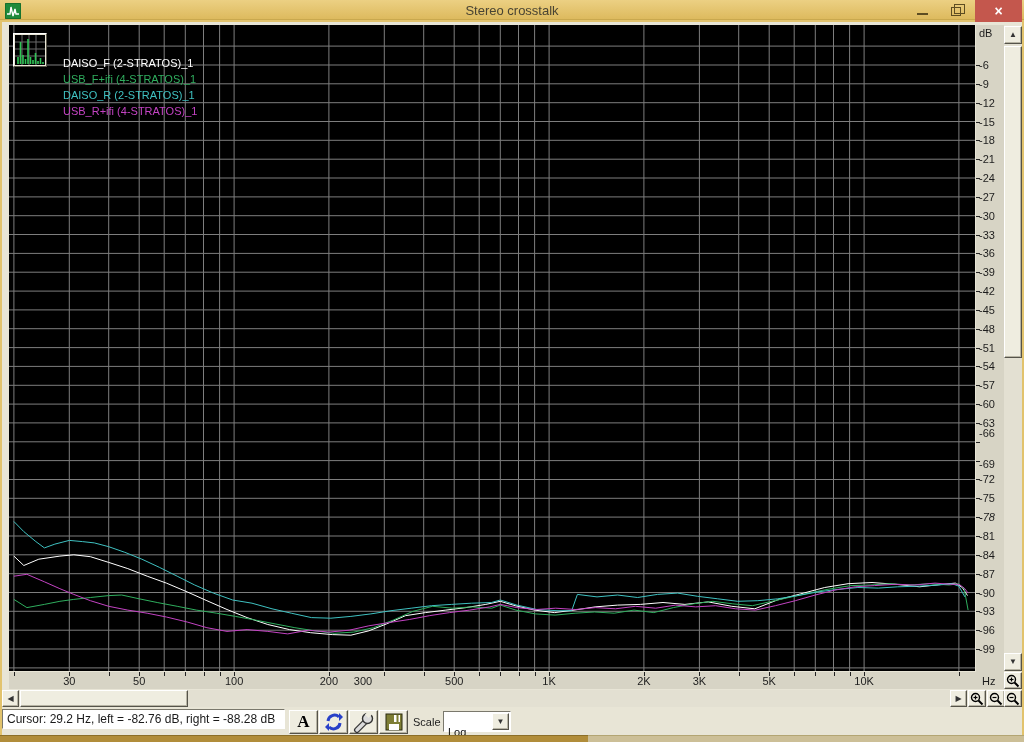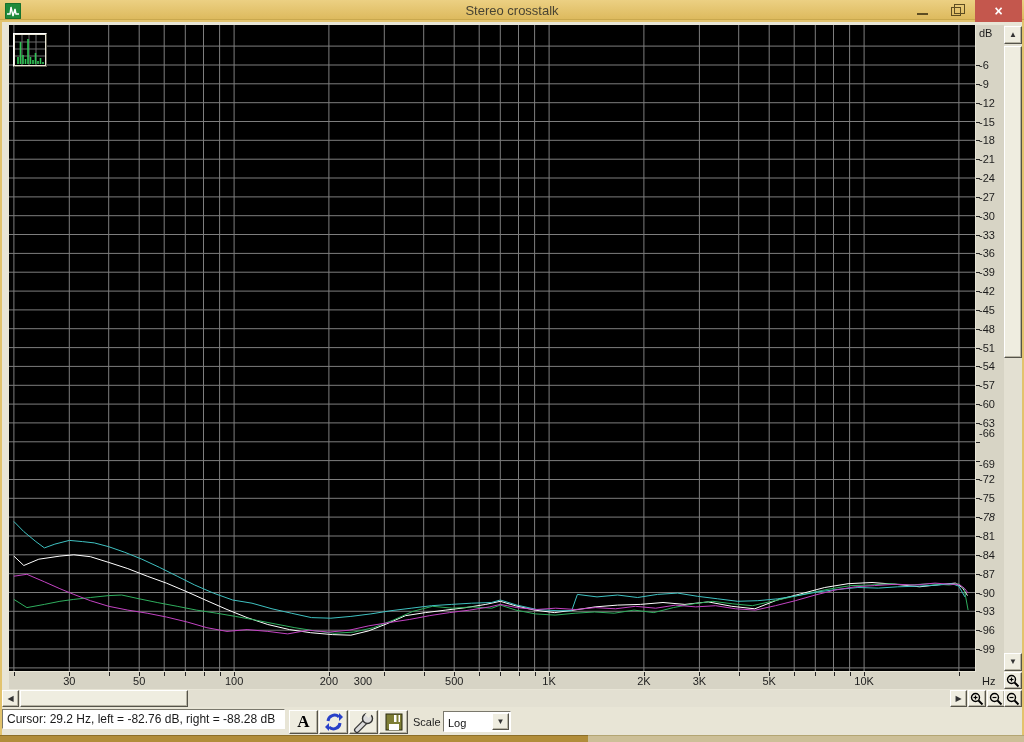--- a/index.html
+++ b/index.html
@@ -58,21 +58,21 @@
   
   .status{position:absolute;left:2px;top:709px;width:283px;height:20px;background:#fff;
     border:1px solid;border-color:#7a786c #fff #fff #7a786c;font-size:12px;color:#1a1a1a;
     line-height:18px;padding-left:4px;white-space:nowrap;overflow:hidden;}
   .tool-btn{position:absolute;top:710px;width:29px;height:24px;padding:0;}
   .tb-a{left:289px;font-family:"Liberation Serif","DejaVu Serif",serif;font-weight:bold;font-size:17px;color:#000;}
   .tb-refresh{left:319px;} .tb-wrench{left:349px;} .tb-save{left:379px;}
   .scale-label{position:absolute;left:413px;top:710px;height:24px;line-height:24px;font-size:11px;color:#1d1d1d;}
   .dropdown{position:absolute;left:443px;top:711px;width:68px;height:21px;background:#fff;
     border:1px solid;border-color:#7a786c #fff #fff #7a786c;font-size:11px;color:#111;}
-  .dropdown .val{position:absolute;left:4px;top:5px;}
+  .dropdown .val{position:absolute;left:4px;top:14px;}
   .dropdown .dd-arrow{position:absolute;right:1px;top:1px;width:17px;height:17px;}
   
   .strip-l{position:absolute;left:0;top:735px;width:588px;height:7px;background:#b18d3a;border-top:1px solid #8c6f28;}
   .strip-r{position:absolute;left:588px;top:735px;width:436px;height:7px;background:#ccbf97;border-top:1px solid #b3a573;}
 </style>
 </head>
 <body>
 
 <div class="window">
 
@@ -155,20 +155,26 @@
         <line x1="0" y1="567.5" x2="966" y2="567.5" stroke="#7e7e7e" stroke-width="1"></line>
         <line x1="0" y1="586.3" x2="966" y2="586.3" stroke="#7e7e7e" stroke-width="1"></line>
         <line x1="0" y1="605.2" x2="966" y2="605.2" stroke="#7e7e7e" stroke-width="1"></line>
         <line x1="0" y1="624.0" x2="966" y2="624.0" stroke="#7e7e7e" stroke-width="1"></line>
         <line x1="0" y1="642.9" x2="966" y2="642.9" stroke="#7e7e7e" stroke-width="1"></line>
         <polyline points="4.9,531.1 14.8,540.5 29.8,534.2 50.9,531.1 64.8,529.8 81.4,531.7 99.7,537.4 118.8,543.6 138.2,551.2 157.4,558.1 178.2,566.9 197.9,575.7 218.0,584.5 238.1,592.6 258.8,599.5 280.5,604.6 301.6,607.7 323.3,609.6 341.9,610.2 359.9,605.8 377.6,598.9 396.4,590.7 416.4,587.6 436.8,585.1 457.0,582.6 476.8,579.4 491.3,576.3 506.1,580.7 525.6,585.1 545.4,587.6 565.0,585.1 586.1,581.9 608.6,580.1 631.4,579.4 654.0,577.5 675.9,579.4 699.2,576.9 722.7,581.3 745.8,583.8 768.2,575.0 791.9,568.8 815.7,562.5 839.1,558.7 863.0,557.5 886.7,559.3 910.5,561.8 933.9,559.3 946.4,558.1 953.3,562.5 958.5,570.6" fill="none" stroke="#ffffff" stroke-width="1"></polyline>
         <polyline points="4.9,574.4 17.9,582.6 35.4,579.4 50.9,576.3 64.8,574.4 81.4,572.5 99.7,570.6 112.7,570.0 130.2,573.8 148.2,577.5 168.2,581.3 187.5,585.1 207.6,588.2 226.4,591.4 246.5,595.1 266.1,598.9 285.9,602.7 305.5,605.8 325.2,608.3 344.8,607.1 364.4,602.7 384.2,595.1 404.0,586.3 423.6,581.3 443.3,583.2 463.2,581.9 482.8,583.2 491.3,580.1 506.9,585.1 526.4,588.9 546.1,590.1 566.1,588.2 585.6,587.0 605.2,588.2 625.0,585.1 644.8,587.6 664.3,582.6 684.3,578.8 703.8,576.3 723.4,578.8 743.4,580.7 762.9,576.3 782.6,571.9 802.3,567.5 822.1,563.7 841.9,560.6 861.7,560.0 881.1,558.7 901.1,560.0 920.2,558.7 940.0,560.0 949.9,558.7 955.3,564.4 959.1,585.1" fill="none" stroke="#2fae5e" stroke-width="1"></polyline>
         <polyline points="4.9,496.5 14.8,506.6 26.9,516.6 35.4,522.9 45.9,519.1 60.3,515.4 73.4,516.6 85.3,517.9 99.7,521.7 115.8,527.3 132.9,534.2 150.5,542.4 168.2,551.2 185.7,560.0 204.4,568.1 223.7,575.0 243.0,578.2 263.0,583.8 282.3,588.2 302.4,592.6 321.9,593.2 341.9,591.4 361.9,588.9 382.0,585.7 402.2,583.2 422.4,580.7 442.5,579.4 462.4,578.2 482.4,577.5 491.3,575.0 507.8,580.1 527.9,584.5 548.0,585.7 562.7,585.7 568.4,569.4 588.0,571.9 608.6,570.0 628.6,572.5 648.5,569.4 668.7,568.1 688.5,571.3 708.7,573.8 728.7,576.3 748.8,575.7 768.7,573.8 788.8,570.6 808.8,566.9 828.7,564.4 848.9,562.5 869.3,563.1 888.8,561.8 908.7,561.2 929.3,560.0 942.9,558.7 949.9,561.2 955.9,571.9" fill="none" stroke="#3fc1c1" stroke-width="1"></polyline>
         <polyline points="4.9,551.2 17.9,549.3 35.4,556.8 50.9,563.7 64.8,569.4 81.4,575.7 99.7,581.3 118.8,585.1 138.2,588.2 157.4,592.0 178.2,597.0 197.9,602.7 218.0,606.4 238.1,604.6 258.8,606.4 278.7,608.9 299.2,605.2 319.9,607.1 340.2,605.2 359.9,600.8 379.8,597.6 400.3,594.5 420.4,590.7 440.5,587.6 460.7,585.1 480.7,581.9 491.3,579.4 507.8,582.6 527.2,584.5 546.7,583.2 566.7,584.5 586.6,582.6 606.5,583.8 626.4,581.3 646.7,583.2 666.5,580.1 686.7,581.9 706.7,580.7 726.6,583.8 746.4,585.1 766.4,580.7 786.3,575.7 806.3,570.0 826.2,565.0 846.2,561.8 865.6,560.6 885.6,559.3 905.9,560.0 926.0,558.1 941.4,559.3 949.9,559.3 955.3,563.1 959.1,568.1" fill="none" stroke="#c343c3" stroke-width="1"></polyline>
       </svg>
+    <div class="legend" id="legend">
+        <div class="legend-row" style="color: rgb(255, 255, 255);">DAISO_F (2-STRATOS)_1</div>
+        <div class="legend-row" style="color: rgb(47, 174, 94);">USB_F+ifi (4-STRATOS)_1</div>
+        <div class="legend-row" style="color: rgb(63, 193, 193);">DAISO_R (2-STRATOS)_1</div>
+        <div class="legend-row" style="color: rgb(195, 67, 195);">USB_R+ifi (4-STRATOS)_1</div>
+      </div>
   </div>
   <button class="spectrum-btn" style="position:absolute;left:13px;top:33px;">
     <svg width="30" height="30" viewBox="0 0 30 30">
       <rect x="0" y="0" width="30" height="30" fill="#000"></rect>
       <g stroke="#6a6a6a" stroke-width="1">
         <line x1="0" y1="7" x2="30" y2="7"></line>
           <line x1="0" y1="14" x2="30" y2="14"></line>
           <line x1="0" y1="21" x2="30" y2="21"></line>
         <line x1="7" y1="0" x2="7" y2="30"></line>
           <line x1="14" y1="0" x2="14" y2="30"></line>

